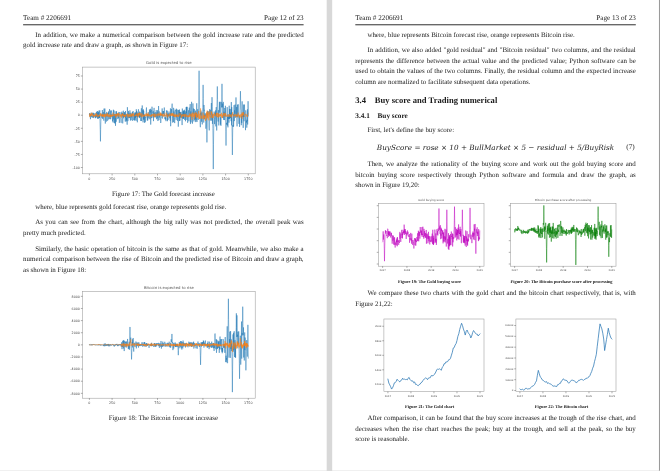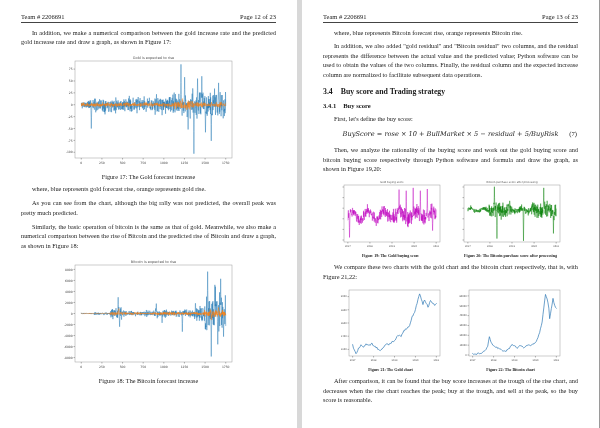--- a/index.html
+++ b/index.html
@@ -131,21 +131,21 @@
     <div class="hdr">
       <span>Team # 2206691</span>
       <span>Page 13 of 23</span>
     </div>
 
     <p class="body indent">where, blue represents Bitcoin forecast rise, orange represents Bitcoin rise.</p>
     <p class="body indent">In addition, we also added "gold residual" and "Bitcoin residual" two columns, and the residual represents the difference between the actual value and the predicted value; Python software can be used to obtain the values of the two columns. Finally, the residual column and the expected increase column are normalized to facilitate subsequent data operations.</p>
 
     <div class="sec">
       <span>3.4</span>
-      <span>Buy score and Trading strategy</span>
+      <span>Buy score and Trading numerical</span>
     </div>
     <div class="subsec">
       <span>3.4.1</span>
       <span>Buy score</span>
     </div>
 
     <p class="body indent">First, let's define the buy score:</p>
 
     <div class="formula">
       <span>BuyScore = rose × 10 + BullMarket × 5 − residual + 5/BuyRisk</span>

